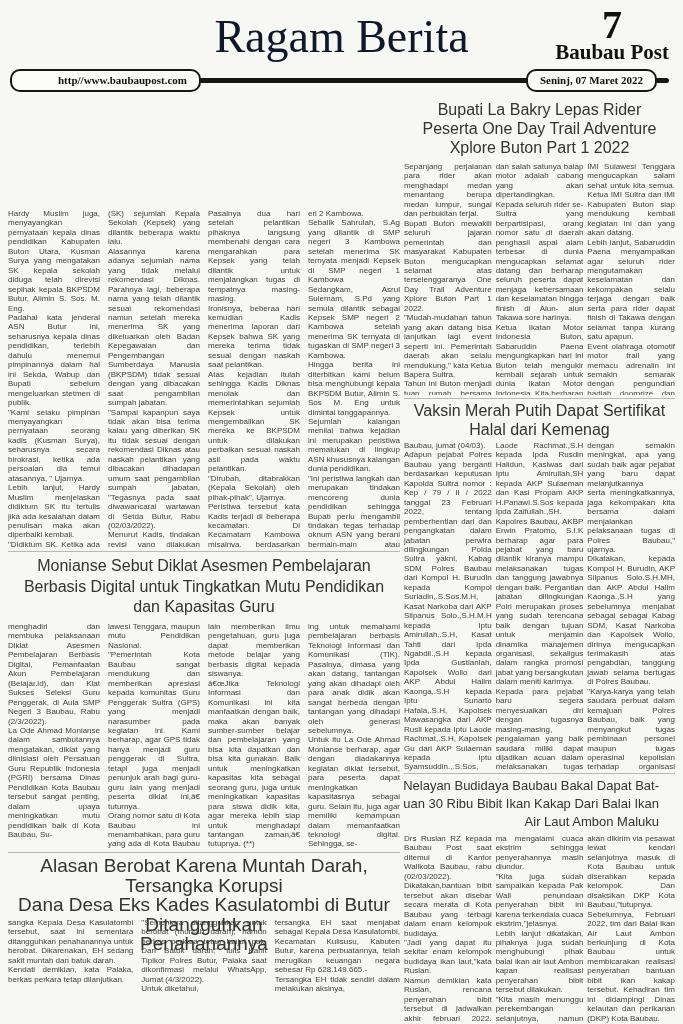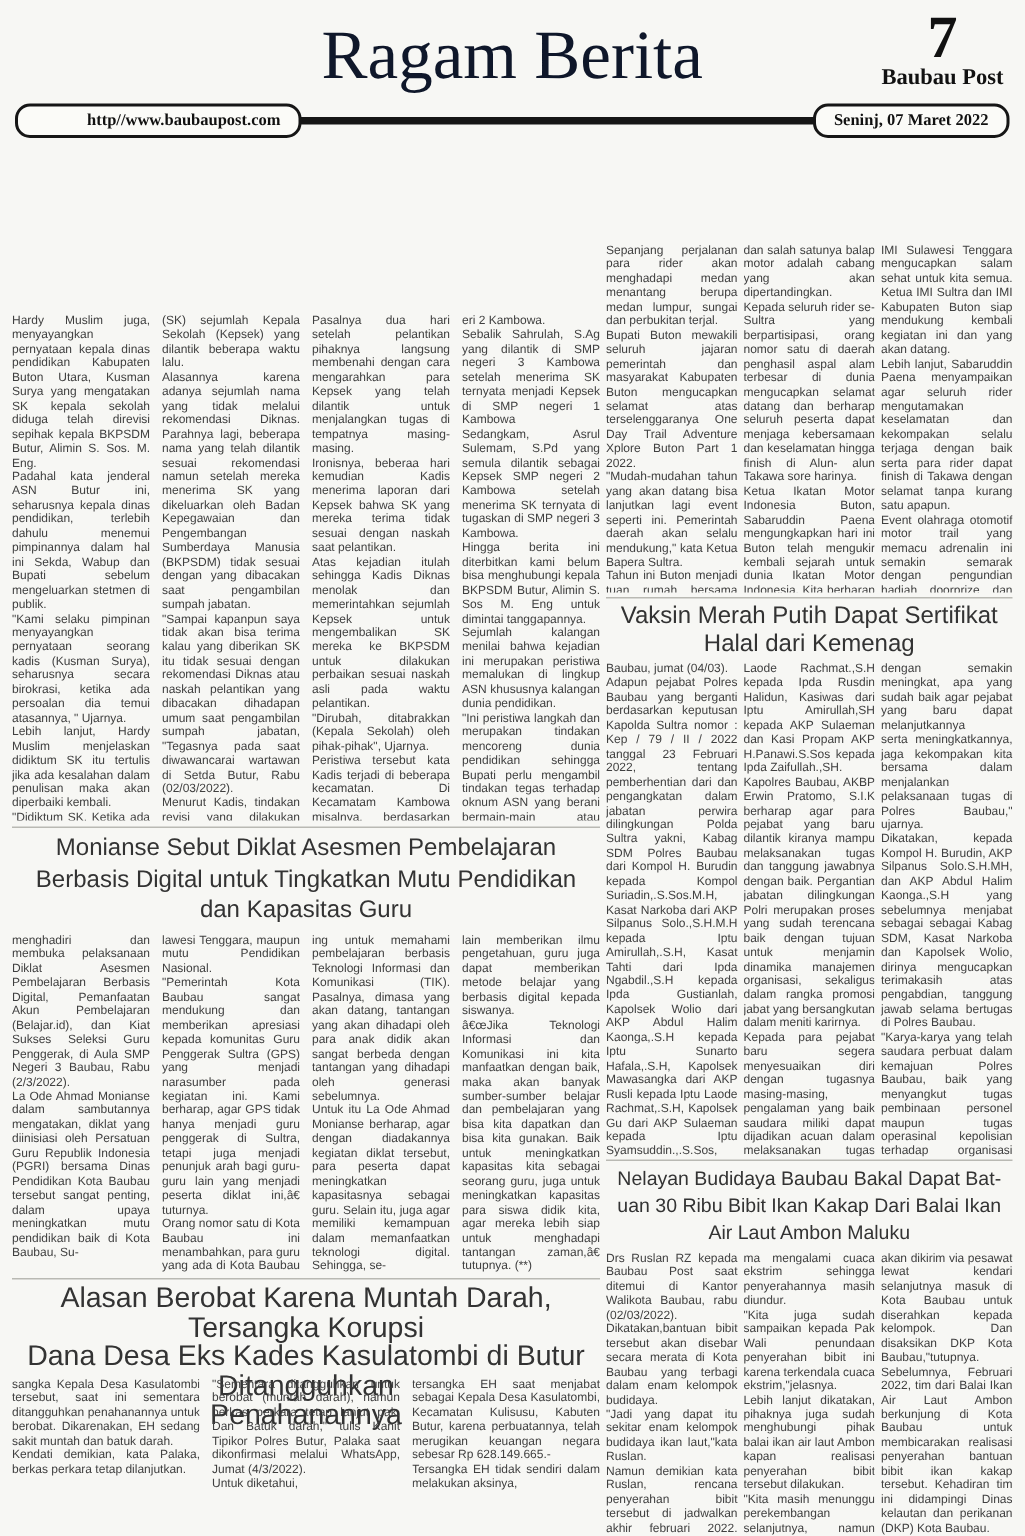--- a/index.html
+++ b/index.html
@@ -13,31 +13,31 @@
     position:absolute; top:12px; left:0; width:100%; text-align:center;
     font-family:"Liberation Serif", serif; font-size:46px; line-height:50px; color:#0f172a;
   }
   .pagenum-block { position:absolute; top:6px; right:14px; text-align:center; }
   .pagenum {
     font-family:"Liberation Serif", serif; font-weight:bold;
     font-size:40px; line-height:38px; color:#111;
   }
   .papername {
     font-family:"Liberation Serif", serif; font-weight:bold;
-    font-size:15px; line-height:16px; color:#111;
+    font-size:21px; line-height:16px; color:#111;
   }
   .header-bar { position:absolute; top:69px; left:10px; right:10px; height:24px; }
   .bar-line { position:absolute; top:9px; left:4px; right:4px; height:5px; background:#161616; border-radius:3px; }
   .tab {
     position:absolute; top:0; border:2px solid #161616; border-radius:10px;
     background:#fbfbf8; font-family:"Liberation Serif", serif; font-weight:bold;
     font-size:11px; line-height:13px; padding:3px 12px; color:#111; white-space:nowrap;
   }
   .tab-left { left:0;padding-left:46px; }
-  .tab-right { right:0; }
+  .tab-right { right:16px; }
   
   .headline {
     position:absolute; text-align:center; white-space:pre-line; color:#333;
     font-family:"Liberation Sans", sans-serif;
   }
   .hl-main { font-weight:bold; color:#1b1b1b; }
   
   .body-row { position:absolute; display:flex; overflow:hidden; }
   .gap8 { gap:8px; }
   .gap6 { gap:4px; }
@@ -91,40 +91,43 @@
 
   <div class="headline" style="left:8px; top:556px; width:392px; font-size:16px; line-height:20.5px;">Monianse Sebut Diklat Asesmen Pembelajaran
 Berbasis Digital untuk Tingkatkan Mutu Pendidikan
 dan Kapasitas Guru</div>
   <div class="body-row gap8" style="left:8px; top:622px; width:392px; height:228px;">
     <div class="bcol">menghadiri dan membuka pelaksanaan Diklat Asesmen Pembelajaran Berbasis Digital, Pemanfaatan Akun Pembelajaran (Belajar.id), dan Kiat Sukses Seleksi Guru Penggerak, di Aula SMP Negeri 3 Baubau, Rabu (2/3/2022).
 La Ode Ahmad Monianse dalam sambutannya mengatakan, diklat yang diinisiasi oleh Persatuan Guru Republik Indonesia (PGRI) bersama Dinas Pendidikan Kota Baubau tersebut sangat penting, dalam upaya meningkatkan mutu pendidikan baik di Kota Baubau, Su-</div>
     <div class="bcol">lawesi Tenggara, maupun mutu Pendidikan Nasional.
 "Pemerintah Kota Baubau sangat mendukung dan memberikan apresiasi kepada komunitas Guru Penggerak Sultra (GPS) yang menjadi narasumber pada kegiatan ini. Kami berharap, agar GPS tidak hanya menjadi guru penggerak di Sultra, tetapi juga menjadi penunjuk arah bagi guru-guru lain yang menjadi peserta diklat ini,â€ tuturnya.
 Orang nomor satu di Kota Baubau ini menambahkan, para guru yang ada di Kota Baubau sangat pent-</div>
+    <div class="bcol">lain memberikan ilmu pengetahuan, guru juga dapat memberikan metode belajar yang berbasis digital kepada siswanya.
+â€œJika Teknologi Informasi dan Komunikasi ini kita manfaatkan dengan baik, maka akan banyak sumber-sumber belajar dan pembelajaran yang bisa kita dapatkan dan bisa kita gunakan. Baik untuk meningkatkan kapasitas kita sebagai seorang guru, juga untuk meningkatkan kapasitas para siswa didik kita, agar mereka lebih siap untuk menghadapi tantangan zaman,â€ tutupnya. (**)</div>
     <div class="bcol">ing untuk memahami pembelajaran berbasis Teknologi Informasi dan Komunikasi (TIK). Pasalnya, dimasa yang akan datang, tantangan yang akan dihadapi oleh para anak didik akan sangat berbeda dengan tantangan yang dihadapi oleh generasi sebelumnya.
 Untuk itu La Ode Ahmad Monianse berharap, agar dengan diadakannya kegiatan diklat tersebut, para peserta dapat meningkatkan kapasitasnya sebagai guru. Selain itu, juga agar memiliki kemampuan dalam memanfaatkan teknologi digital. Sehingga, se-</div>
-    <div class="bcol">lain memberikan ilmu pengetahuan, guru juga dapat memberikan metode belajar yang berbasis digital kepada siswanya.
-â€œJika Teknologi Informasi dan Komunikasi ini kita manfaatkan dengan baik, maka akan banyak sumber-sumber belajar dan pembelajaran yang bisa kita dapatkan dan bisa kita gunakan. Baik untuk meningkatkan kapasitas kita sebagai seorang guru, juga untuk meningkatkan kapasitas para siswa didik kita, agar mereka lebih siap untuk menghadapi tantangan zaman,â€ tutupnya. (**)</div>
   </div>
 
   <div class="rule" style="left:8px; top:852px; width:392px;"></div>
 
   <div class="headline" style="left:8px; top:856px; width:392px; font-size:19px; line-height:19.5px;">Alasan Berobat Karena Muntah Darah, Tersangka Korupsi
 Dana Desa Eks Kades Kasulatombi di Butur Ditangguhkan
 Penahanannya</div>
   <div class="body-row gap8" style="left:8px; top:918px; width:392px; height:106px;">
     <div class="bcol">sangka Kepala Desa Kasulatombi tersebut, saat ini sementara ditangguhkan penahanannya untuk berobat. Dikarenakan, EH sedang sakit muntah dan batuk darah.
 Kendati demikian, kata Palaka, berkas perkara tetap dilanjutkan.</div>
     <div class="bcol">"Sementara ditangguhkan untuk berobat (muntah darah), namun berkas perkara tetap lanjut pak. Dan Batuk darah," tulis Kanit Tipikor Polres Butur, Palaka saat dikonfirmasi melalui WhatsApp, Jumat (4/3/2022).
 Untuk diketahui,</div>
     <div class="bcol">tersangka EH saat menjabat sebagai Kepala Desa Kasulatombi, Kecamatan Kulisusu, Kabuten Butur, karena perbuatannya, telah merugikan keuangan negara sebesar Rp 628.149.665.-
 Tersangka EH tidak sendiri dalam melakukan aksinya,</div>
   </div>
 
+  <div class="headline" style="left:404px; top:100px; width:271px; font-size:16px; line-height:19px;">Bupati La Bakry Lepas Rider
+Peserta One Day Trail Adventure
+Xplore Buton Part 1 2022</div>
   <div class="body-row gap6" style="left:404px; top:162px; width:271px; height:233px;">
     <div class="bcol">Sepanjang perjalanan para rider akan menghadapi medan menantang berupa medan lumpur, sungai dan perbukitan terjal.
 Bupati Buton mewakili seluruh jajaran pemerintah dan masyarakat Kabupaten Buton mengucapkan selamat atas terselenggaranya One Day Trail Adventure Xplore Buton Part 1 2022.
 "Mudah-mudahan tahun yang akan datang bisa lanjutkan lagi event seperti ini. Pemerintah daerah akan selalu mendukung," kata Ketua Bapera Sultra.
 Tahun ini Buton menjadi tuan rumah bersama dengan Kota Baubau Pekan Olahraga Provinsi Sultra, lanjut putera daerah Buton,</div>
     <div class="bcol">dan salah satunya balap motor adalah cabang yang akan dipertandingkan.
 Kepada seluruh rider se-Sultra yang berpartisipasi, orang nomor satu di daerah penghasil aspal alam terbesar di dunia mengucapkan selamat datang dan berharap seluruh peserta dapat menjaga kebersamaan dan keselamatan hingga finish di Alun- alun Takawa sore harinya.
 Ketua Ikatan Motor Indonesia Buton, Sabaruddin Paena mengungkapkan hari ini Buton telah mengukir kembali sejarah untuk dunia Ikatan Motor Indonesia. Kita berharap kegiatan ini bukan hanya pertama dan terakhir. Dikatakannya, Ketua</div>
     <div class="bcol">IMI Sulawesi Tenggara mengucapkan salam sehat untuk kita semua. Ketua IMI Sultra dan IMI Kabupaten Buton siap mendukung kembali kegiatan ini dan yang akan datang.
 Lebih lanjut, Sabaruddin Paena menyampaikan agar seluruh rider mengutamakan keselamatan dan kekompakan selalu terjaga dengan baik serta para rider dapat finish di Takawa dengan selamat tanpa kurang satu apapun.
@@ -142,21 +145,21 @@
 Kapolres Baubau, AKBP Erwin Pratomo, S.I.K berharap agar para pejabat yang baru dilantik kiranya mampu melaksanakan tugas dan tanggung jawabnya dengan baik. Pergantian jabatan dilingkungan Polri merupakan proses yang sudah terencana baik dengan tujuan untuk menjamin dinamika manajemen organisasi, sekaligus dalam rangka promosi jabat yang bersangkutan dalam meniti karirnya.
 Kepada para pejabat baru segera menyesuaikan diri dengan tugasnya masing-masing, pengalaman yang baik saudara miliki dapat dijadikan acuan dalam melaksanakan tugas kedepannya dalam pelaksanaan tugas baik di pelaporan, pelayanan, dan penanganan kasus dapat berjalan</div>
     <div class="bcol">dengan semakin meningkat, apa yang sudah baik agar pejabat yang baru dapat melanjutkannya
 serta meningkatkannya, jaga kekompakan kita bersama dalam menjalankan pelaksanaan tugas di Polres Baubau," ujarnya.
 Dikatakan, kepada Kompol H. Burudin, AKP Silpanus Solo.S.H.MH, dan AKP Abdul Halim Kaonga.,S.H yang sebelumnya menjabat sebagai sebagai Kabag SDM, Kasat Narkoba dan Kapolsek Wolio, dirinya mengucapkan terimakasih atas pengabdian, tanggung jawab selama bertugas di Polres Baubau.
 "Karya-karya yang telah saudara perbuat dalam kemajuan Polres Baubau, baik yang menyangkut tugas pembinaan personel maupun tugas operasinal kepolisian terhadap organisasi Polres Bau Bau dapat menjadi amal ibadah dan menjadi kebaikan ditempat pelaksanaan tugas yang baru," tutupnya. (*)</div>
   </div>
 
   <div class="rule" style="left:404px; top:773px; width:271px;"></div>
 
-  <div class="headline" style="left:404px; top:777px; width:271px; font-size:13px; line-height:18px;">Nelayan Budidaya Baubau Bakal Dapat Bat-
+  <div class="headline" style="left:388px; top:777px; width:271px; font-size:13px; line-height:18px;text-align:right;">Nelayan Budidaya Baubau Bakal Dapat Bat-
 uan 30 Ribu Bibit Ikan Kakap Dari Balai Ikan
 Air Laut Ambon Maluku</div>
   <div class="body-row gap6" style="left:404px; top:834px; width:271px; height:190px;">
     <div class="bcol">Drs Ruslan RZ kepada Baubau Post saat ditemui di Kantor Walikota Baubau, rabu (02/03/2022).
 Dikatakan,bantuan bibit tersebut akan disebar secara merata di Kota Baubau yang terbagi dalam enam kelompok budidaya.
 "Jadi yang dapat itu sekitar enam kelompok budidaya ikan laut,"kata Ruslan.
 Namun demikian kata Ruslan, rencana penyerahan bibit tersebut di jadwalkan akhir februari 2022. Karena di Kota Baubau perta-</div>
     <div class="bcol">ma mengalami cuaca ekstrim sehingga penyerahannya masih diundur.
 "Kita juga sudah sampaikan kepada Pak Wali penundaan penyerahan bibit ini karena terkendala cuaca ekstrim,"jelasnya.
 Lebih lanjut dikatakan, pihaknya juga sudah menghubungi pihak balai ikan air laut Ambon kapan realisasi penyerahan bibit tersebut dilakukan.

